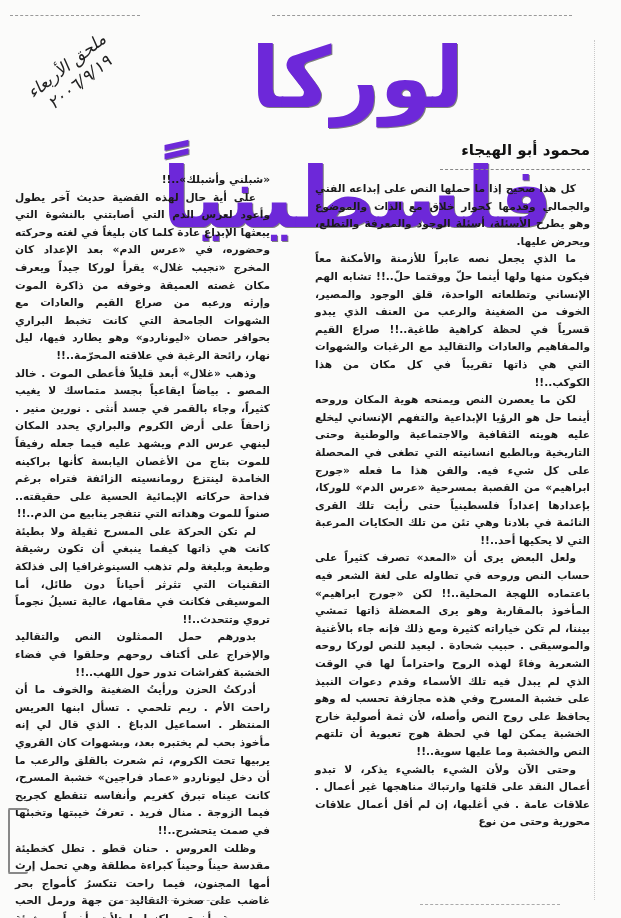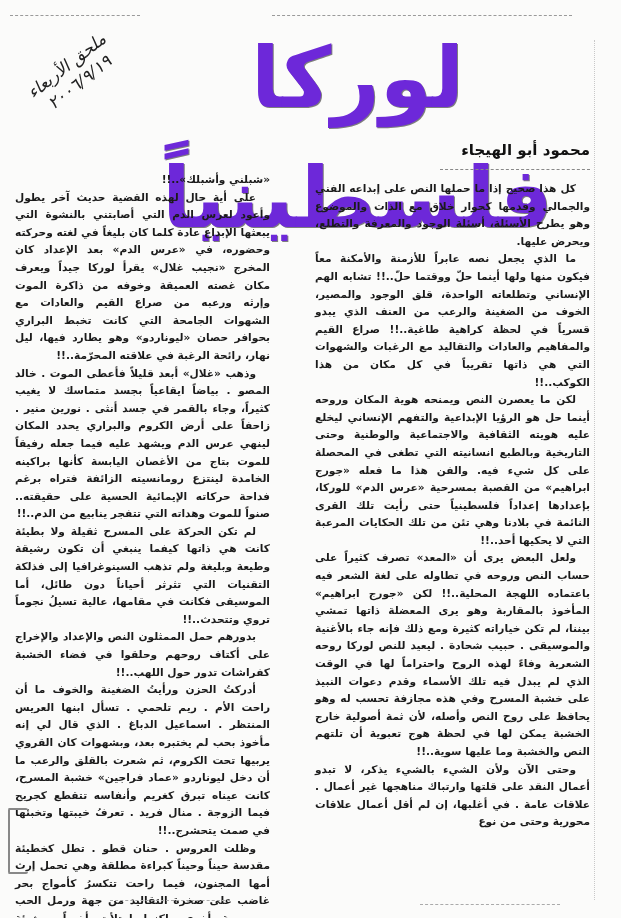--- a/index.html
+++ b/index.html
@@ -75,21 +75,21 @@
     <p>لكن ما يعصرن النص ويمنحه هوية المكان وروحه أينما حل هو الرؤيا الإبداعية والتفهم الإنساني ليخلع عليه هويته الثقافية والاجتماعية والوطنية وحتى التاريخية وبالطبع انسانيته التي تطغى في المحصلة على كل شيء فيه. والفن هذا ما فعله «جورج ابراهيم» من القصبة بمسرحية «عرس الدم» للوركا، بإعدادها إعداداً فلسطينياً حتى رأيت تلك القرى النائمة في بلادنا وهي تئن من تلك الحكايات المرعبة التي لا يحكيها أحد..!!</p>
     <p>ولعل البعض يرى أن «المعد» تصرف كثيراً على حساب النص وروحه في تطاوله على لغة الشعر فيه باعتماده اللهجة المحلية..!! لكن «جورج ابراهيم» المأخوذ بالمقاربة وهو يرى المعضلة ذاتها تمشي بيننا، لم تكن خياراته كثيرة ومع ذلك فإنه جاء بالأغنية والموسيقى . حبيب شحادة . ليعيد للنص لوركا روحه الشعرية وفاءً لهذه الروح واحتراماً لها في الوقت الذي لم يبدل فيه تلك الأسماء وقدم دعوات النبيذ على خشبة المسرح وفي هذه مجازفة تحسب له وهو يحافظ على روح النص وأصله، لأن ثمة أصولية خارج الخشبة يمكن لها في لحظة هوج تعبوية أن تلتهم النص والخشبة وما عليها سوية..!!</p>
     <p>وحتى الآن ولأن الشيء بالشيء يذكر، لا تبدو أعمال النقد على قلتها وارتباك مناهجها غير أعمال . علاقات عامة . في أغلبها، إن لم أقل أعمال علاقات محورية وحتى من نوع</p>
   </div>
 
   <div class="col left">
     <p class="sub">«شبلني وأشبلك»..!!</p>
     <p>على أية حال لهذه القضية حديث آخر يطول وأعود لعرس الدم التي أصابتني بالنشوة التي يبعثها الإبداع عادة كلما كان بليغاً في لغته وحركته وحضوره، في «عرس الدم» بعد الإعداد كان المخرج «نجيب غلال» يقرأ لوركا جيداً ويعرف مكان غصته العميقة وخوفه من ذاكرة الموت وإرثه ورعبه من صراع القيم والعادات مع الشهوات الجامحة التي كانت تخبط البراري بحوافر حصان «ليوناردو» وهو يطارد فيها، ليل نهار، رائحة الرغبة في علاقته المحرّمة..!!</p>
     <p>وذهب «غلال» أبعد قليلاً فأعطى الموت . خالد المصو . بياضاً ايقاعياً بجسد متماسك لا يغيب كثيراً، وجاء بالقمر في جسد أنثى . نورين منير . زاحفاً على أرض الكروم والبراري يحدد المكان لينهي عرس الدم ويشهد عليه فيما جعله رفيقاً للموت بتاج من الأغصان اليابسة كأنها براكينه الخامدة لينتزع رومانسيته الزائفة فتراه برغم فداحة حركاته الإيمائية الحسية على حقيقته.. صنواً للموت وهداته التي تتفجر ينابيع من الدم..!!</p>
     <p>لم تكن الحركة على المسرح ثقيلة ولا بطيئة كانت هي ذاتها كيفما ينبغي أن تكون رشيقة وطيعة وبليغة ولم تذهب السينوغرافيا إلى فذلكة التقنيات التي تثرثر أحياناً دون طائل، أما الموسيقى فكانت في مقامها، عالية تسيلُ نجوماً تروي وتتحدث..!!</p>
-    <p>بدورهم حمل الممثلون النص والإعداد والإخراج على أكتاف روحهم وحلقوا في فضاء الخشبة كفراشات تدور حول اللهب..!!</p>
+    <p>بدورهم حمل الممثلون النص والتقاليد والإخراج على أكتاف روحهم وحلقوا في فضاء الخشبة كفراشات تدور حول اللهب..!!</p>
     <p>أدركتُ الحزن ورأيتُ الضغينة والخوف ما أن راحت الأم . ريم تلحمي . تسأل ابنها العريس المنتظر . اسماعيل الدباغ . الذي قال لي إنه مأخوذ بحب لم يختبره بعد، وبشهوات كان القروي يربيها تحت الكروم، ثم شعرت بالقلق والرعب ما أن دخل ليوناردو «عماد فراجين» خشبة المسرح، كانت عيناه تبرق كغريم وأنفاسه تتقطع كجريح فيما الزوجة . منال فريد . تعرفُ خيبتها وتخبئها في صمت يتحشرج..!!</p>
     <p>وظلت العروس . حنان قطو . تطل كخطيئة مقدسة حيناً وحيناً كبراءة مطلقة وهي تحمل إرث أمها المجنون، فيما راحت تتكسرُ كأمواج بحر غاضب على صخرة التقاليد من جهة ورمل الحب من جهة أخرى، لكنها امتلأت أخيراً بمشيئة الاعتراض والمناكفة..!! وكانت الخادمة . فالنتينا أبو عقصة . الشاهدة الأمينة، والعارفة ببواطن الأمور، والأغطية التي حاولت أن تستر الفضيحة قبل أن تندلع نيراناً في قلوب الجميع..!!</p>
 
   </div>
 
   <div class="bracket"></div>
   <div class="bottom-rule l"></div>
   <div class="bottom-rule r"></div>
 </div>
 

